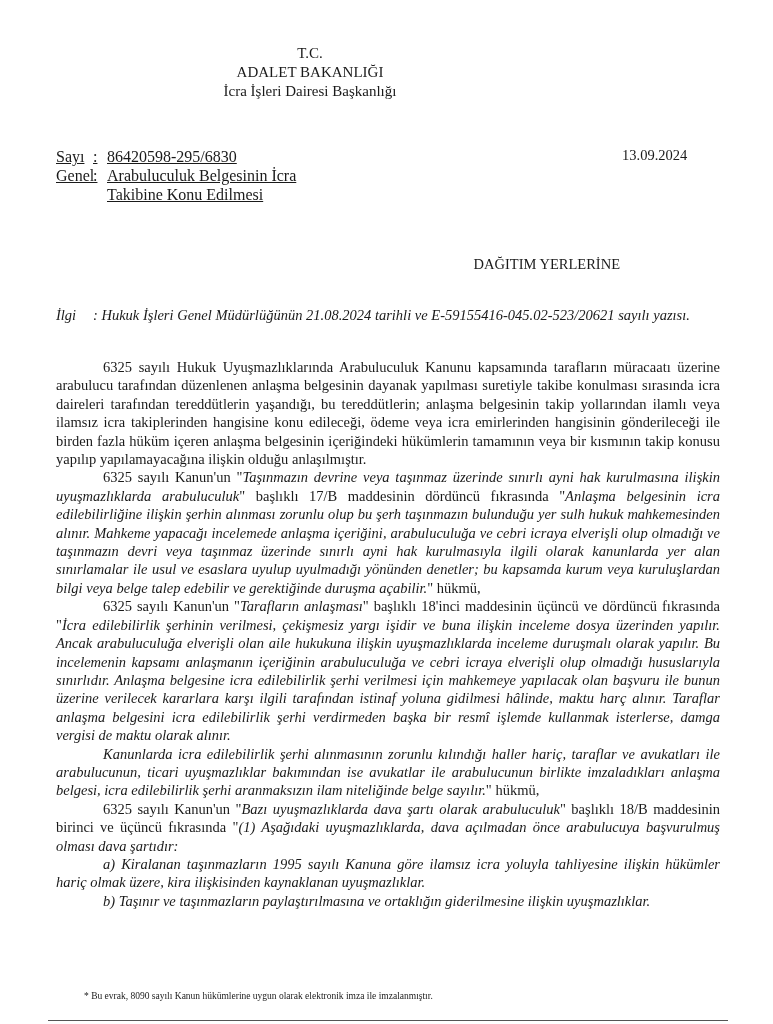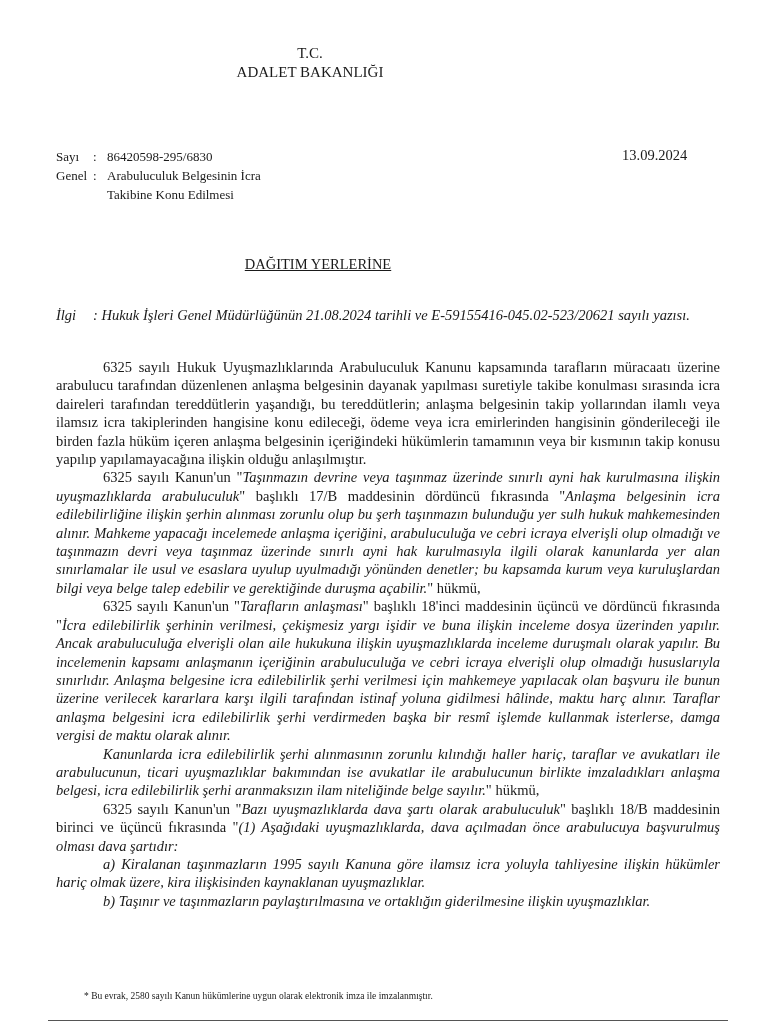--- a/index.html
+++ b/index.html
@@ -1,42 +1,43 @@
 <!DOCTYPE html>
 <html><head>
 <meta charset="utf-8">
 <style>
   html, body { margin:0; padding:0; background:#ffffff; }
   body { width:773px; height:1024px; overflow:hidden; position:relative;
          font-family:"Liberation Serif","DejaVu Serif",serif; color:#1a1a1a; }
   .page { position:absolute; left:0; top:0; width:620px; height:1024px; }
   .center { text-align:center; font-size:15px; line-height:19px; }
   .header { position:absolute; left:0; right:0; top:44px; }
-  .meta { position:absolute; left:56px; top:147px; font-size:13px; line-height:19px; }
+  .meta { position:absolute; left:56px; top:147px; font-size:16px; line-height:19px;text-decoration:underline; }
   .meta-row { display:flex; }
   .meta-label { width:37px; }
   .meta-colon { width:14px; }
   .date { position:absolute; left:622px; top:147px; font-size:14.5px; }
-  .title { position:absolute; left:16px; right:0; top:256px; font-size:14.5px; text-align:center;text-decoration:underline; }
+  .title { position:absolute; left:16px; right:0; top:256px; font-size:14.5px; text-align:right; }
   .ilgi { position:absolute; left:56px; width:664px; top:306px; font-size:14.5px; line-height:19px; text-align:justify;font-style:italic; }
   .ilgi .lbl { display:inline-block; width:37px; }
   .body { position:absolute; left:56px; width:664px; top:358px; font-size:14.5px; line-height:18.4px; text-align:justify; }
   .body p { margin:0; text-indent:47px; }
   .body i { font-style:italic; }
   .footnote { position:absolute; left:84px; top:991px; font-size:9.5px; }
   .rule { position:absolute; left:48px; width:680px; top:1020px; height:1px; background:#555; }
 </style>
 </head>
 <body>
 
 <div class="page">
 
   <div class="header center">
     <div>T.C.</div>
     <div>ADALET BAKANLIĞI</div>
+    <div>İcra İşleri Dairesi Başkanlığı</div>
   </div>
 
   <div class="meta">
     <div class="meta-row">
       <span class="meta-label">Sayı</span>
       <span class="meta-colon">:</span>
       <span>86420598-295/6830</span>
     </div>
     <div class="meta-row">
       <span class="meta-label">Genel</span>
@@ -59,15 +60,15 @@
   <div class="body">
     <p>6325 sayılı Hukuk Uyuşmazlıklarında Arabuluculuk Kanunu kapsamında tarafların müracaatı üzerine arabulucu tarafından düzenlenen anlaşma belgesinin dayanak yapılması suretiyle takibe konulması sırasında icra daireleri tarafından tereddütlerin yaşandığı, bu tereddütlerin; anlaşma belgesinin takip yollarından ilamlı veya ilamsız icra takiplerinden hangisine konu edileceği, ödeme veya icra emirlerinden hangisinin gönderileceği ile birden fazla hüküm içeren anlaşma belgesinin içeriğindeki hükümlerin tamamının veya bir kısmının takip konusu yapılıp yapılamayacağına ilişkin olduğu anlaşılmıştır.</p>
     <p><span>6325 sayılı Kanun'un "</span><i>Taşınmazın devrine veya taşınmaz üzerinde sınırlı ayni hak kurulmasına ilişkin uyuşmazlıklarda arabuluculuk</i><span>" başlıklı 17/B maddesinin dördüncü fıkrasında "</span><i>Anlaşma belgesinin icra edilebilirliğine ilişkin şerhin alınması zorunlu olup bu şerh taşınmazın bulunduğu yer sulh hukuk mahkemesinden alınır. Mahkeme yapacağı incelemede anlaşma içeriğini, arabuluculuğa ve cebri icraya elverişli olup olmadığı ve taşınmazın devri veya taşınmaz üzerinde sınırlı ayni hak kurulmasıyla ilgili olarak kanunlarda yer alan sınırlamalar ile usul ve esaslara uyulup uyulmadığı yönünden denetler; bu kapsamda kurum veya kuruluşlardan bilgi veya belge talep edebilir ve gerektiğinde duruşma açabilir.</i><span>" hükmü,</span></p>
     <p><span>6325 sayılı Kanun'un "</span><i>Tarafların anlaşması</i><span>" başlıklı 18'inci maddesinin üçüncü ve dördüncü fıkrasında "</span><i>İcra edilebilirlik şerhinin verilmesi, çekişmesiz yargı işidir ve buna ilişkin inceleme dosya üzerinden yapılır. Ancak arabuluculuğa elverişli olan aile hukukuna ilişkin uyuşmazlıklarda inceleme duruşmalı olarak yapılır. Bu incelemenin kapsamı anlaşmanın içeriğinin arabuluculuğa ve cebri icraya elverişli olup olmadığı hususlarıyla sınırlıdır. Anlaşma belgesine icra edilebilirlik şerhi verilmesi için mahkemeye yapılacak olan başvuru ile bunun üzerine verilecek kararlara karşı ilgili tarafından istinaf yoluna gidilmesi hâlinde, maktu harç alınır. Taraflar anlaşma belgesini icra edilebilirlik şerhi verdirmeden başka bir resmî işlemde kullanmak isterlerse, damga vergisi de maktu olarak alınır.</i></p>
     <p><i>Kanunlarda icra edilebilirlik şerhi alınmasının zorunlu kılındığı haller hariç, taraflar ve avukatları ile arabulucunun, ticari uyuşmazlıklar bakımından ise avukatlar ile arabulucunun birlikte imzaladıkları anlaşma belgesi, icra edilebilirlik şerhi aranmaksızın ilam niteliğinde belge sayılır.</i><span>" hükmü,</span></p>
     <p><span>6325 sayılı Kanun'un "</span><i>Bazı uyuşmazlıklarda dava şartı olarak arabuluculuk</i><span>" başlıklı 18/B maddesinin birinci ve üçüncü fıkrasında "</span><i>(1) Aşağıdaki uyuşmazlıklarda, dava açılmadan önce arabulucuya başvurulmuş olması dava şartıdır:</i></p>
     <p><i>a) Kiralanan taşınmazların 1995 sayılı Kanuna göre ilamsız icra yoluyla tahliyesine ilişkin hükümler hariç olmak üzere, kira ilişkisinden kaynaklanan uyuşmazlıklar.</i></p>
     <p><i>b) Taşınır ve taşınmazların paylaştırılmasına ve ortaklığın giderilmesine ilişkin uyuşmazlıklar.</i></p>
   </div>
 
-  <div class="footnote">* Bu evrak, 2580 sayılı Kanun hükümlerine uygun olarak elektronik imza ile imzalanmıştır.</div>
+  <div class="footnote">* Bu evrak, 8090 sayılı Kanun hükümlerine uygun olarak elektronik imza ile imzalanmıştır.</div>
   <div class="rule"></div>
 </div>
 
 </body></html>

